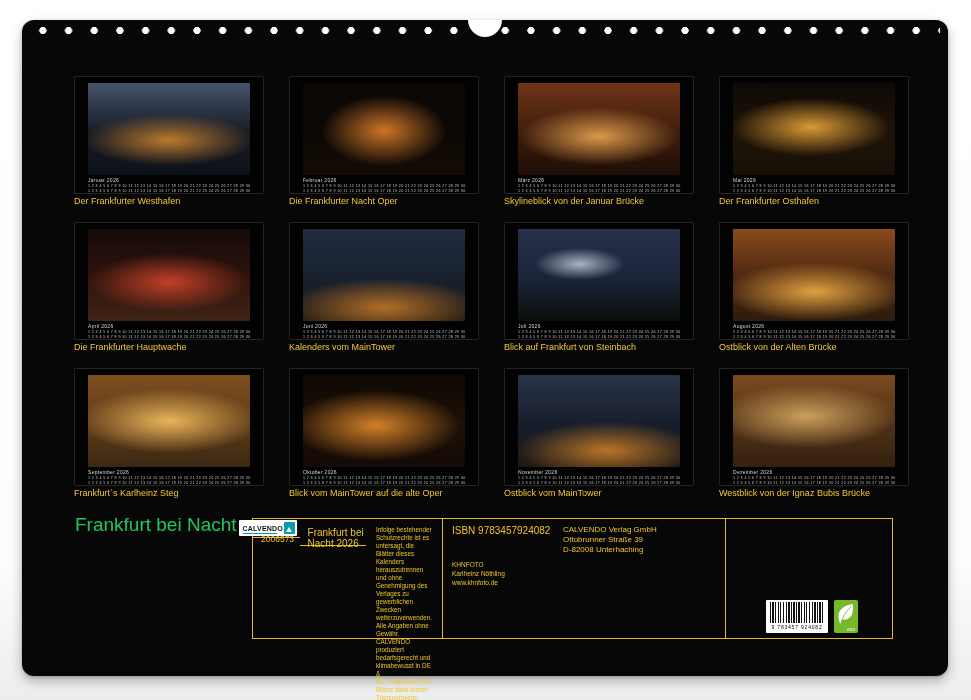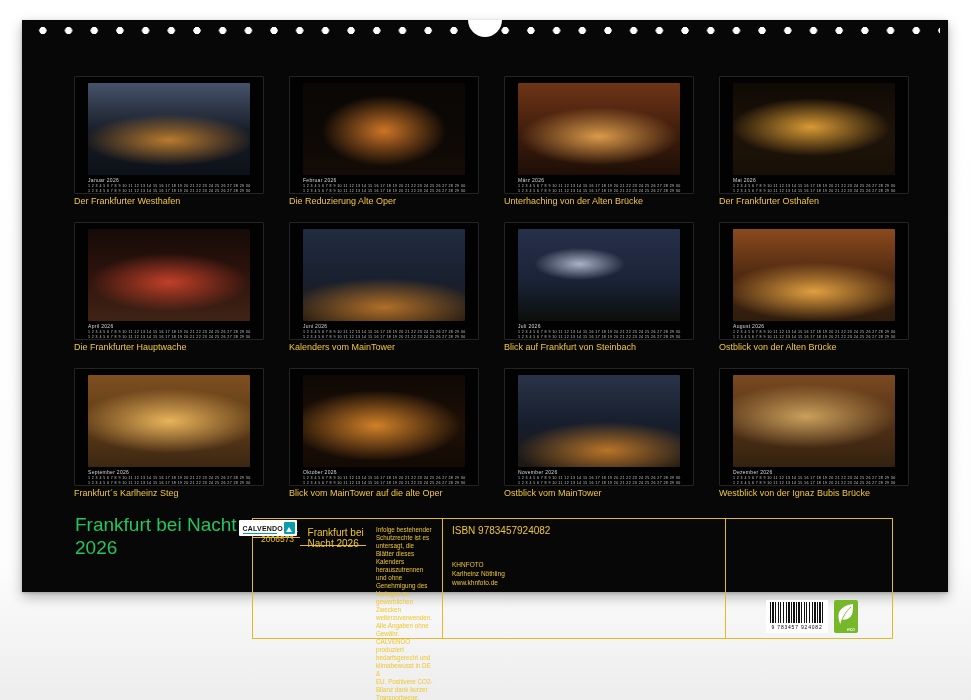--- a/index.html
+++ b/index.html
@@ -1,22 +1,22 @@
 <!DOCTYPE html>
 <html><head>
 <meta charset="utf-8">
 <style>
   * { margin:0; padding:0; box-sizing:border-box; }
   html,body { width:971px; height:700px; font-family:"Liberation Sans", sans-serif; }
   #canvas { position:relative; width:971px; height:700px; overflow:hidden;
             background:linear-gradient(180deg,#ffffff 0%,#fdfdfd 80%,#ededed 100%); }
 
   
-  .page { position:absolute; left:22px; top:20px; width:926px; height:572px;
-          background:#070707; border-radius:0;
+  .page { position:absolute; left:22px; top:20px; width:926px; height:656px;
+          background:#070707; border-radius:12px;
           box-shadow:0 5px 12px rgba(0,0,0,.28), 0 1px 3px rgba(0,0,0,.2); }
 
   
   .holes { position:absolute; left:8px; right:8px; top:5px; height:11px;
            background-image:radial-gradient(circle 3.6px at 50% 50%, #ffffff 0 3.4px, rgba(255,255,255,0) 3.8px);
            background-size:25.7px 11px; background-repeat:repeat-x; }
   .notch { position:absolute; left:calc(50% - 17px); top:0; width:34px; height:17px;
            background:#ffffff; border-radius:0 0 17px 17px; }
 
   
@@ -90,30 +90,30 @@
     </div>
     <div class="caption">Der Frankfurter Westhafen</div>
   </div>
         <div class="cell">
     <div class="mini-page">
       <div class="photo" style="background: radial-gradient(55% 55% at 50% 52%, rgb(205, 117, 38) 0%, rgba(0, 0, 0, 0) 70%), linear-gradient(rgb(10, 7, 5) 0%, rgb(12, 8, 5) 55%, rgb(20, 12, 6) 100%);"></div>
       <div class="month-label">Februar 2026</div>
       <div class="dates">1 2 3 4 5 6 7 8 9 10 11 12 13 14 15 16 17 18 19 20 21 22 23 24 25 26 27 28 29 30 31</div>
       <div class="dates">1 2 3 4 5 6 7 8 9 10 11 12 13 14 15 16 17 18 19 20 21 22 23 24 25 26 27 28 29 30 31</div>
     </div>
-    <div class="caption">Die Reduzierung Alte Oper</div>
+    <div class="caption">Die Frankfurter Nacht Oper</div>
   </div>
         <div class="cell">
     <div class="mini-page">
       <div class="photo" style="background: radial-gradient(70% 45% at 50% 58%, rgb(217, 154, 74) 0%, rgba(0, 0, 0, 0) 70%), linear-gradient(rgb(110, 53, 23) 0%, rgb(62, 28, 12) 55%, rgb(29, 14, 6) 100%);"></div>
       <div class="month-label">März 2026</div>
       <div class="dates">1 2 3 4 5 6 7 8 9 10 11 12 13 14 15 16 17 18 19 20 21 22 23 24 25 26 27 28 29 30 31</div>
       <div class="dates">1 2 3 4 5 6 7 8 9 10 11 12 13 14 15 16 17 18 19 20 21 22 23 24 25 26 27 28 29 30 31</div>
     </div>
-    <div class="caption">Unterhaching von der Alten Brücke</div>
+    <div class="caption">Skylineblick von der Januar Brücke</div>
   </div>
         <div class="cell">
     <div class="mini-page">
       <div class="photo" style="background: radial-gradient(70% 45% at 48% 48%, rgb(216, 154, 53) 0%, rgba(0, 0, 0, 0) 70%), linear-gradient(rgb(15, 10, 5) 0%, rgb(30, 19, 8) 55%, rgb(23, 16, 7) 100%);"></div>
       <div class="month-label">Mai 2026</div>
       <div class="dates">1 2 3 4 5 6 7 8 9 10 11 12 13 14 15 16 17 18 19 20 21 22 23 24 25 26 27 28 29 30 31</div>
       <div class="dates">1 2 3 4 5 6 7 8 9 10 11 12 13 14 15 16 17 18 19 20 21 22 23 24 25 26 27 28 29 30 31</div>
     </div>
     <div class="caption">Der Frankfurter Osthafen</div>
   </div>
@@ -186,21 +186,20 @@
       <div class="month-label">Dezember 2026</div>
       <div class="dates">1 2 3 4 5 6 7 8 9 10 11 12 13 14 15 16 17 18 19 20 21 22 23 24 25 26 27 28 29 30 31</div>
       <div class="dates">1 2 3 4 5 6 7 8 9 10 11 12 13 14 15 16 17 18 19 20 21 22 23 24 25 26 27 28 29 30 31</div>
     </div>
     <div class="caption">Westblick von der Ignaz Bubis Brücke</div>
   </div>
       </div>
 
     <div class="big-title">
       <div>Frankfurt bei Nacht</div>
-      <div>2026</div>
     </div>
 
     <div class="info-box">
       <div class="col-left">
         <div class="row-artikel">
           <span>Artikel-Nr. 2006573</span>
           <div class="logo">
             <span class="logo-word">CALVENDO</span>
             <span class="logo-tag"></span>
             <span class="logo-mark"></span>
@@ -214,20 +213,25 @@
           <div>weiterzuverwenden. Alle Angaben ohne Gewähr.</div>
           <div>CALVENDO produziert bedarfsgerecht und klimabewusst in DE &amp;</div>
           <div>EU. Positivere CO2-Bilanz dank kurzer Transportwege. Abfall-</div>
           <div>Reduzierung dank Einzelstückfertigung.</div>
           <div>E-Mail: info@calvendo.com • www.calvendo.com</div>
         </div>
       </div>
 
       <div class="col-mid">
         <div class="isbn">ISBN 9783457924082</div>
+        <div class="publisher">
+          <div>CALVENDO Verlag GmbH</div>
+          <div>Ottobrunner Straße 39</div>
+          <div>D-82008 Unterhaching</div>
+        </div>
         <div class="photographer">
           <div>KHNFOTO</div>
           <div>Karlheinz Nöthling</div>
           <div>www.khnfoto.de</div>
         </div>
       </div>
 
       <div class="col-right">
         <div class="barcode">
           <div class="bars"></div>

